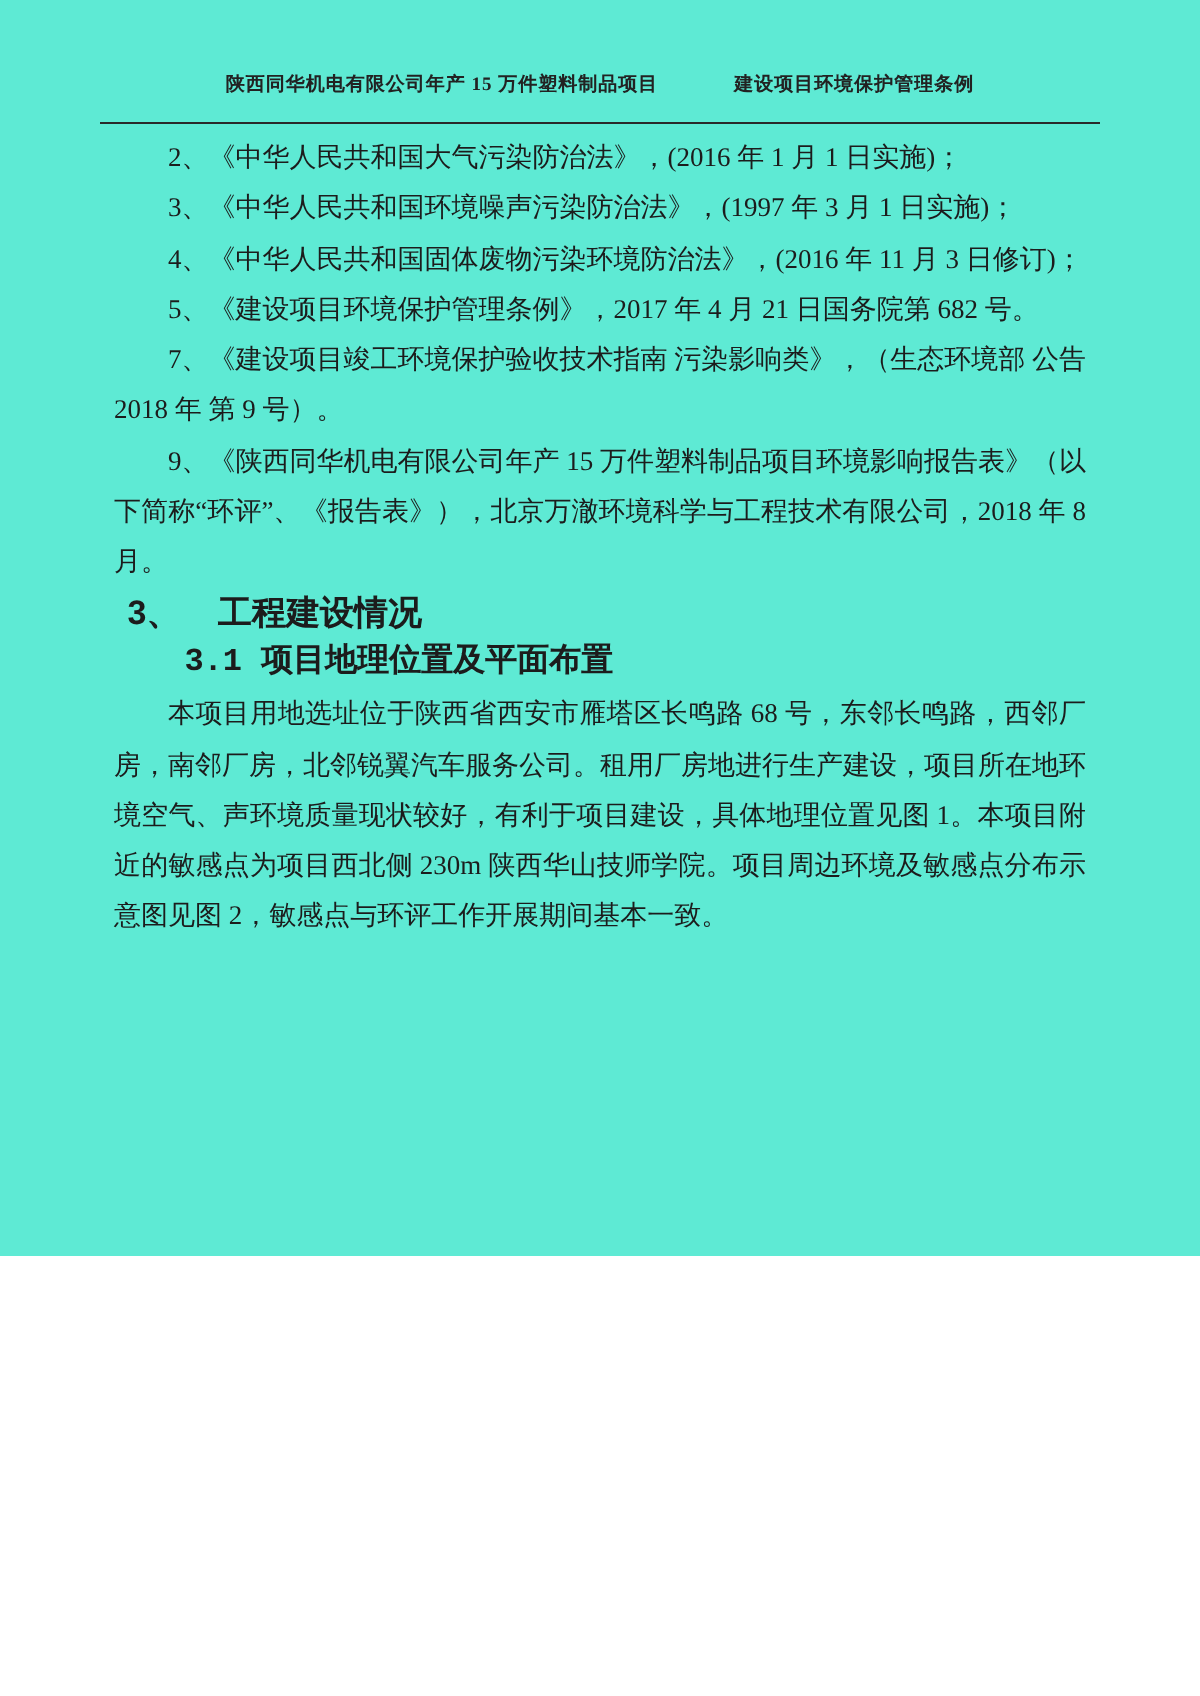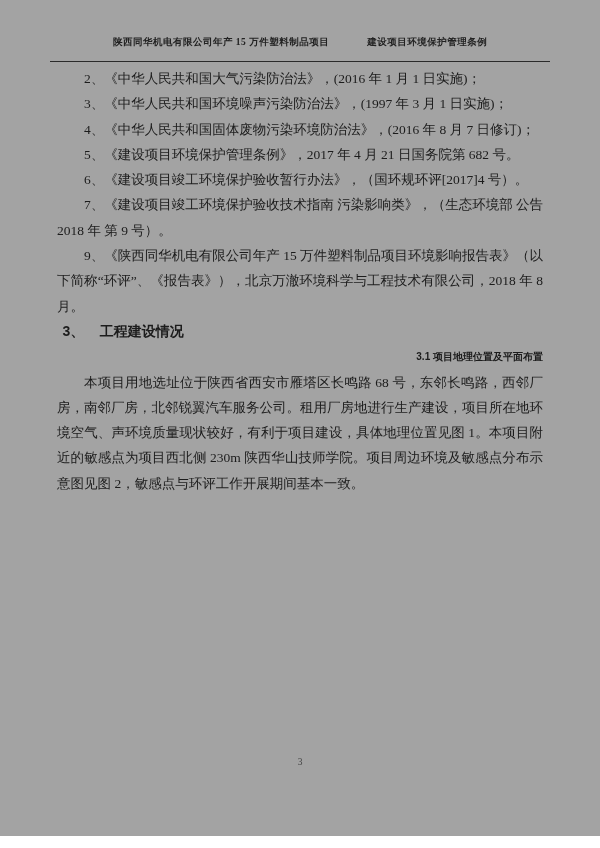--- a/index.html
+++ b/index.html
@@ -5,22 +5,22 @@
   * { box-sizing: border-box; }
   html, body {
     margin: 0; padding: 0;
     background: #ffffff;
     font-family: "Liberation Serif", "DejaVu Serif", serif;
     color: #1c1c1c;
   }
   .page {
     position: relative;
     width: 600px;
-    height: 836px;
-    background: #a3a3a3;
+    height: 628px;
+    background: #5eead4;
     overflow: hidden;
   }
   
   .doc-header {
     position: absolute;
     top: 36px; left: 50px; right: 50px;
     display: flex;
     justify-content: center;
     align-items: baseline;
     gap: 38px;
@@ -46,33 +46,33 @@
     line-height: 25.3px;
     text-align: justify;
   }
   .content p {
     margin: 0;
     text-indent: 2em;
   }
   .section-heading {
     font-family: "Liberation Sans", "DejaVu Sans", sans-serif;
     font-weight: bold;
-    font-size: 14px;
+    font-size: 17px;
     line-height: 25.3px;
     text-indent: 0.4em;
     text-align: left;
   }
   .section-heading .heading-title { margin-left: 1.1em; }
   .subsection-heading {
-    font-family: Liberation Sans, sans-serif;
+    font-family: Liberation Mono, monospace;
     font-weight: bold;
-    font-size: 10px;
+    font-size: 16px;
     line-height: 25.3px;
     text-indent: 2.2em;
-    text-align: right;
+    text-align: left;
   }
   
   .doc-footer {
     position: absolute;
     top: 757px; left: 0; right: 0;
     text-align: center;
     font-size: 9.5px;
     color: #444;
   }
 </style>
@@ -83,23 +83,22 @@
 
   <div class="doc-header">
     <span>陕西同华机电有限公司年产 15 万件塑料制品项目</span>
     <span>建设项目环境保护管理条例</span>
   </div>
   <div class="header-rule"></div>
 
   <div class="content">
     <p>2、《中华人民共和国大气污染防治法》，(2016 年 1 月 1 日实施)；</p>
     <p>3、《中华人民共和国环境噪声污染防治法》，(1997 年 3 月 1 日实施)；</p>
-    <p>4、《中华人民共和国固体废物污染环境防治法》，(2016 年 8 月 7 日修订)；</p>
+    <p>4、《中华人民共和国固体废物污染环境防治法》，(2016 年 11 月 3 日修订)；</p>
     <p>5、《建设项目环境保护管理条例》，2017 年 4 月 21 日国务院第 682 号。</p>
-    <p>6、《建设项目竣工环境保护验收暂行办法》，（国环规环评[2017]4 号）。</p>
     <p>7、《建设项目竣工环境保护验收技术指南 污染影响类》，（生态环境部 公告 2018 年 第 9 号）。</p>
     <p>9、《陕西同华机电有限公司年产 15 万件塑料制品项目环境影响报告表》（以下简称“环评”、《报告表》），北京万澈环境科学与工程技术有限公司，2018 年 8 月。</p>
 
     <div class="section-heading">
       <span>3、</span><span class="heading-title">工程建设情况</span>
     </div>
 
     <div class="subsection-heading">3.1 项目地理位置及平面布置</div>
 
     <p>本项目用地选址位于陕西省西安市雁塔区长鸣路 68 号，东邻长鸣路，西邻厂房，南邻厂房，北邻锐翼汽车服务公司。租用厂房地进行生产建设，项目所在地环境空气、声环境质量现状较好，有利于项目建设，具体地理位置见图 1。本项目附近的敏感点为项目西北侧 230m 陕西华山技师学院。项目周边环境及敏感点分布示意图见图 2，敏感点与环评工作开展期间基本一致。</p>

